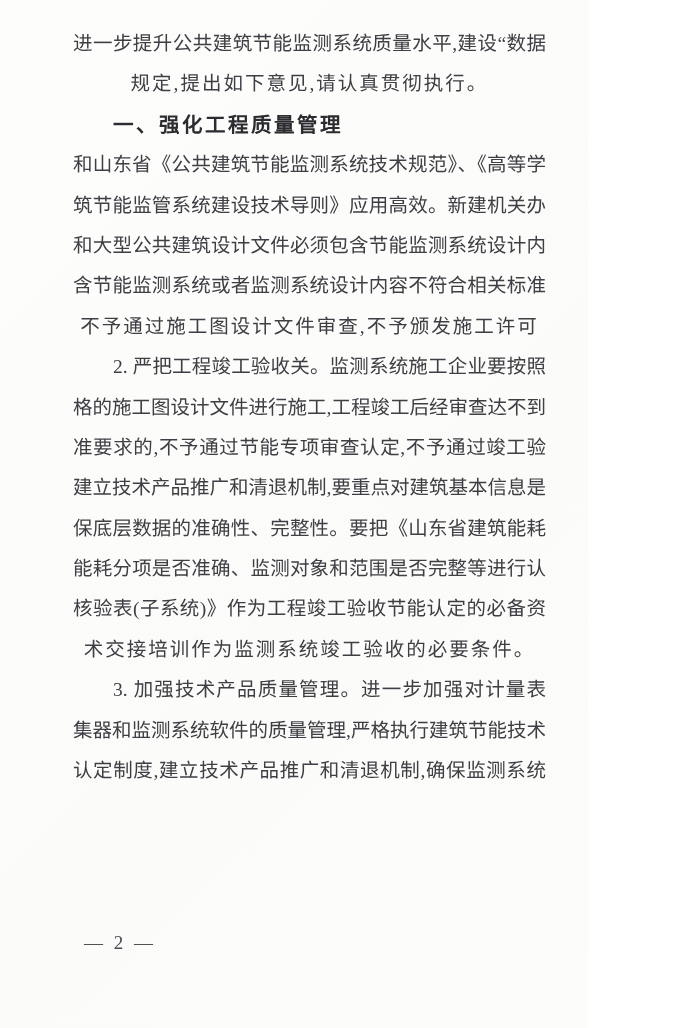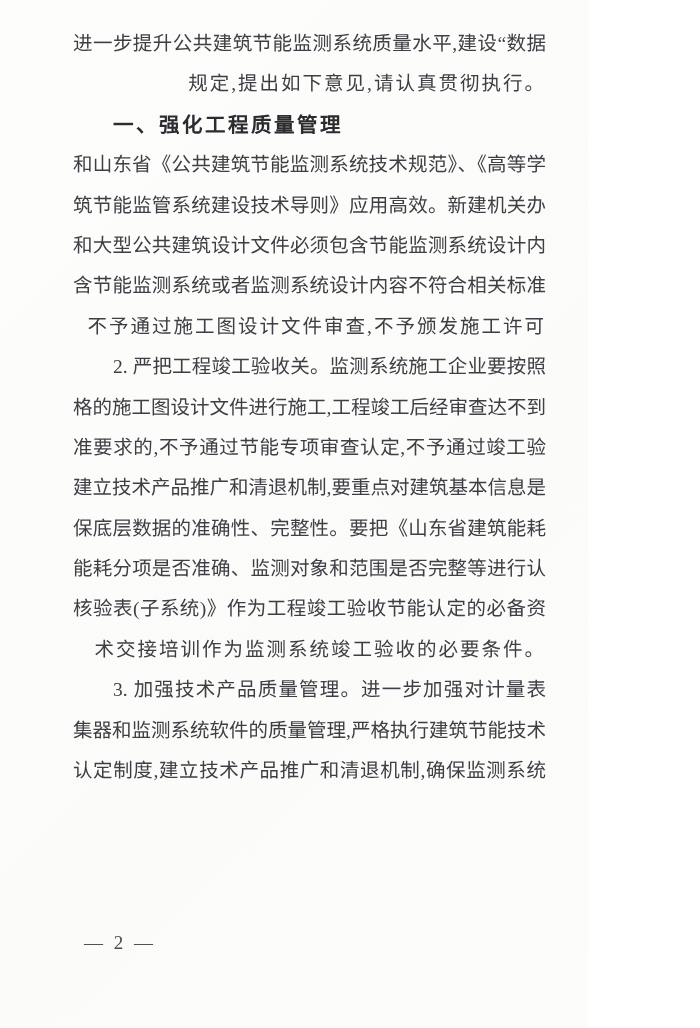--- a/index.html
+++ b/index.html
@@ -22,21 +22,21 @@
     top: 24px;
   }
   .line {
     height: 40.4px;
     line-height: 40.4px;
     font-size: 19.5px;
     color: #3e3e44;
     letter-spacing: 2px;
     white-space: normal;
     overflow: hidden;
-    text-align: right;
+    text-align: center;
   }
   .line.justify {
     letter-spacing: 0;
     text-align: justify;
     text-align-last: justify;
   }
   .line.indent {
     text-indent: 40px;
   }
   .line.heading {

